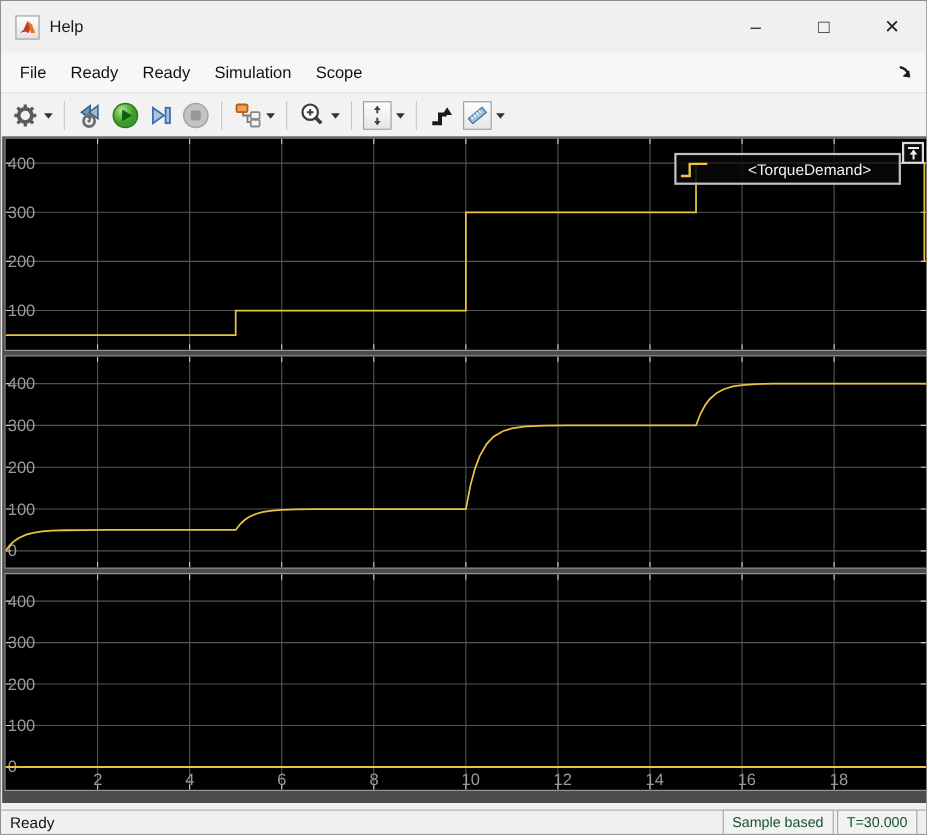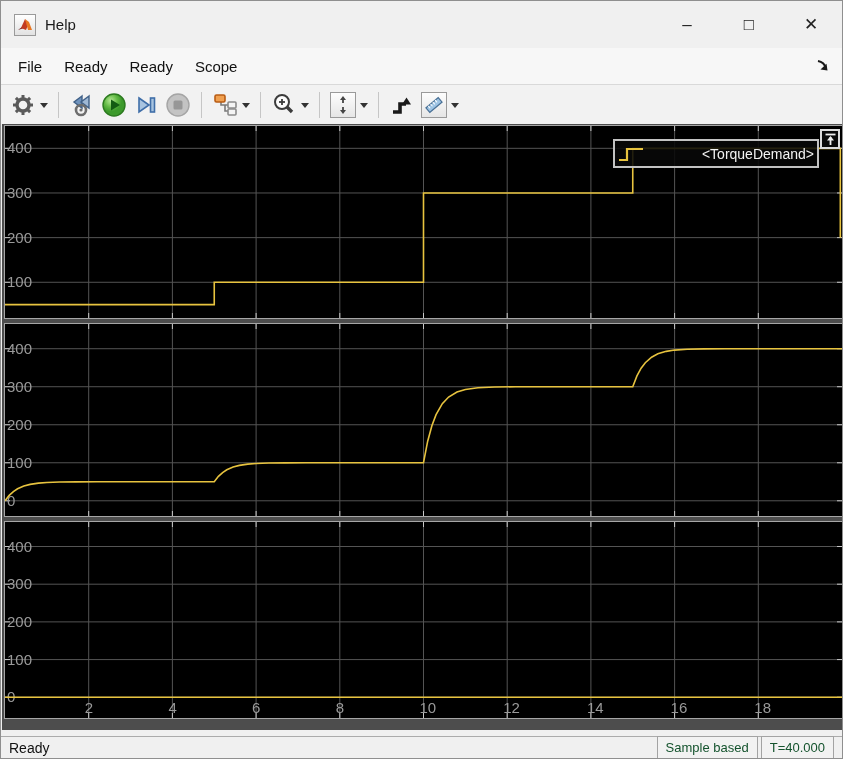--- a/index.html
+++ b/index.html
@@ -45,21 +45,21 @@
            border:1px solid #a6a6a6; }
   .panel-1 { top:1px;   height:194px; }
   .panel-2 { top:199px; height:194px; }
   .panel-3 { top:397px; height:198px; }
   .panel svg { display:block; }
   svg text { font-family:"Liberation Sans", sans-serif; }
 
   .legend { position:absolute; top:13px; right:23px; width:206px; height:29px;
             background:rgba(8,8,8,0.88); border:2px solid #c3c3c3;
             display:flex; align-items:center; }
-  .legend-label { flex:1; text-align:right; padding-right:3px; color:#f2f2f2; font-size:14px; }
+  .legend-label { flex:1; text-align:right; padding-right:25px; color:#f2f2f2; font-size:14px; }
 
   .corner-btn { position:absolute; top:3px; right:2px; width:20px; height:20px;
                 background:#0a0a0a; border:2px solid #dcdcdc; display:flex;
                 align-items:center; justify-content:center; }
 
   
   .statusbar { position:absolute; bottom:0; left:0; right:0; height:22px;
                background:#f0f0f0; border-top:1px solid #ababab;
                display:flex; align-items:center; padding:0 8px; }
   .status-text { font-size:14px; color:#111; }
@@ -85,20 +85,21 @@
       <div class="winbtn">–</div>
       <div class="winbtn">□</div>
       <div class="winbtn">✕</div>
     </div>
   </div>
 
   <div class="menubar">
     <span class="menu-item">File</span>
     <span class="menu-item">Ready</span>
     <span class="menu-item">Ready</span>
+    <span class="menu-item">Simulation</span>
     <span class="menu-item">Scope</span>
     <svg class="dock-arrow" viewBox="0 0 18 18">
       <path d="M4,4 C9,5 11,8 12,11" stroke="#1a1a1a" stroke-width="2.2" fill="none"></path>
       <path d="M13.5,13.5 L6.5,12.5 L12.5,6.8 Z" fill="#1a1a1a"></path>
     </svg>
   </div>
 
   <div class="toolbar">
 
     <div class="tb-btn">
@@ -397,16 +398,16 @@
           <text x="749.3000000000001" y="191.26923076923077" fill="#9a9a9a" font-size="15">18</text>
           <polyline points="0,175.26923076923077 837,175.26923076923077" fill="none" stroke="#e7c33f" stroke-width="1.6"></polyline>
         </svg>
     </div>
   </div>
 
   <div class="statusbar">
     <span class="status-text">Ready</span>
     <div class="spacer"></div>
     <span class="status-box">Sample based</span>
-    <span class="status-box">T=40.000</span>
+    <span class="status-box">T=30.000</span>
   </div>
 
 </div>
 
 </body></html>

